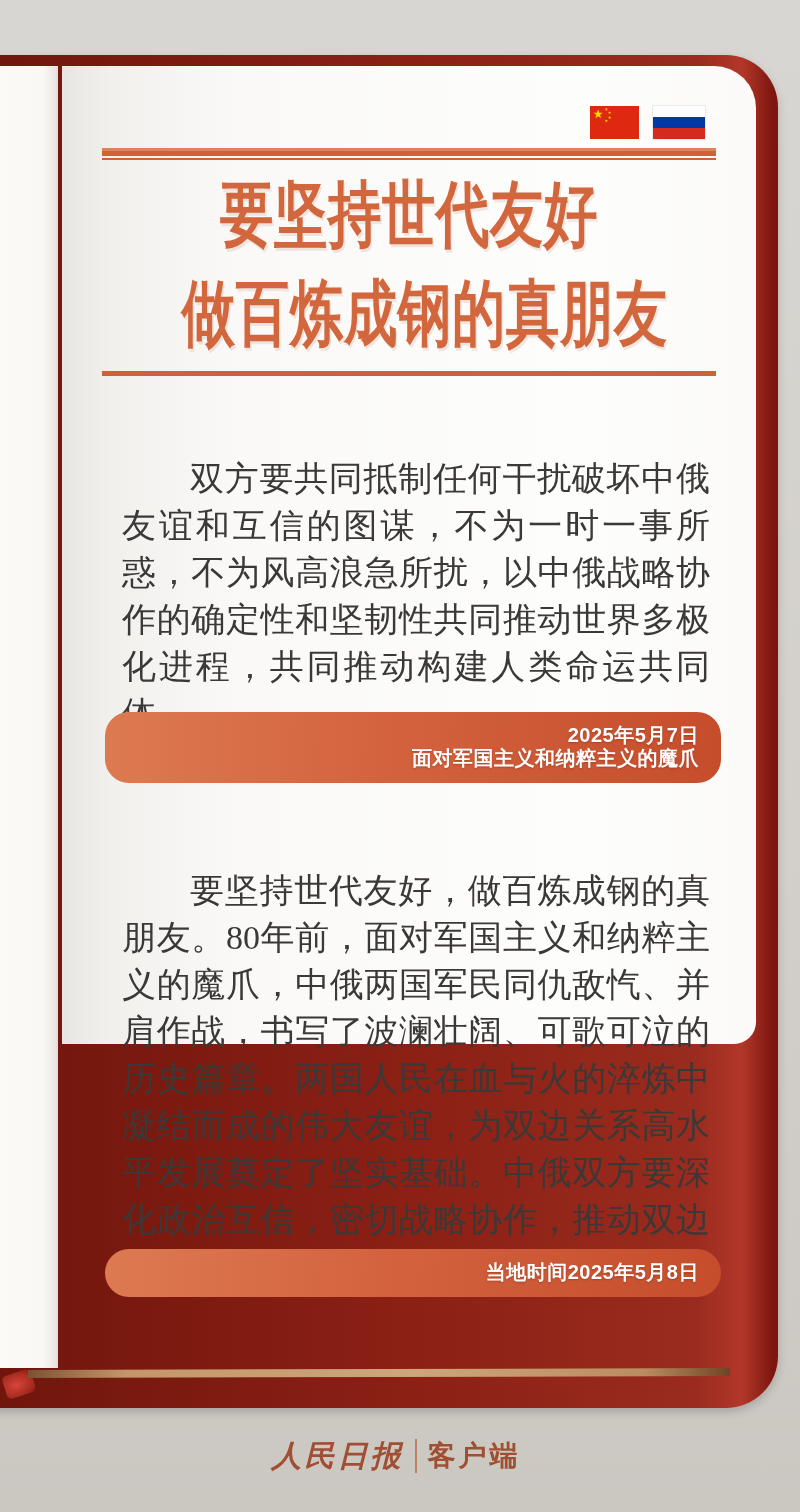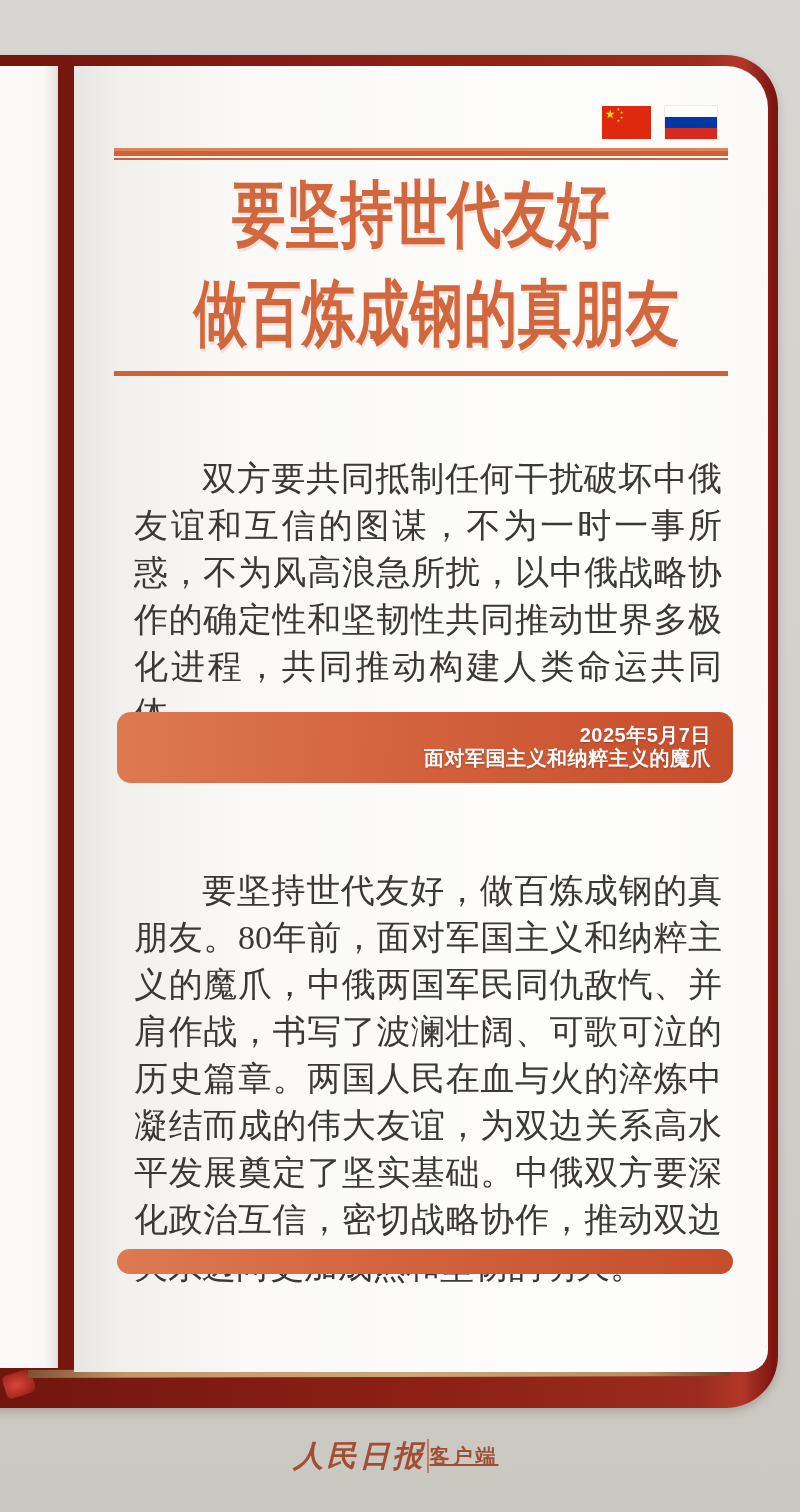--- a/index.html
+++ b/index.html
@@ -28,21 +28,21 @@
     background:linear-gradient(90deg,#7d5233 0%,#c3976a 14%,#cda67c 55%,#b98d60 88%,#6e4426 100%);
     transform:rotate(-0.15deg);
   }
   
   .page-stack{
     position:absolute;left:0;top:66px;width:58px;height:1302px;
     background:linear-gradient(90deg,#fcfaf7 0%,#faf8f5 75%,#e9e6e2 96%,#dedad6 100%);
   }
   
   .page{
-    position:absolute;left:74px;top:66px;width:694px;height:1306px;
+    position:absolute;left:62px;top:66px;width:694px;height:978px;
     border-radius:0 42px 22px 0;
     background:linear-gradient(90deg,#e8e6e3 0%,#f2f0ed 7%,#faf9f7 25%,#fdfdfc 75%,#fbfaf9 100%);
   }
 
   
   .flags{position:absolute;top:40px;left:528px;display:flex;gap:14px;}
   .flag{display:block;width:49px;height:33px;line-height:0;}
   .flag svg{width:100%;height:100%;display:block;}
   .flag.ru{width:52px;box-shadow:0 0 0 1px rgba(0,0,0,0.07);}
 
@@ -68,41 +68,41 @@
     font-family:"Liberation Serif","DejaVu Serif",serif;
     font-size:34px;line-height:47px;color:#3b3937;
     text-align:justify;text-indent:2em;
   }
   .para1{top:389px;}
   .para2{top:801px;}
 
   
   .banner{
     position:absolute;left:43px;width:616px;box-sizing:border-box;
-    border-radius:14px;padding:12px 22px 13px;
+    border-radius:24px;padding:12px 22px 13px;
     background:linear-gradient(92deg,#dd7a52 0%,#d3633e 45%,#c64d2c 100%);
     color:#ffffff;font-weight:bold;text-align:right;
     font-size:20px;line-height:23px;letter-spacing:0.5px;
     text-shadow:0 1px 2px rgba(90,20,0,0.3);
   }
   .banner1{top:646px;}
   .banner2{top:1183px;}
 
   
   .footer-logo{
     position:absolute;left:0;top:1434px;width:792px;height:44px;
-    display:flex;justify-content:center;align-items:center;gap:1px;
+    display:flex;justify-content:center;align-items:center;gap:11px;
     color:#a14f33;
   }
   .brand-script{
     font-family:"Liberation Serif","DejaVu Serif",serif;
     font-style:italic;font-weight:bold;font-size:30px;letter-spacing:3px;
   }
   .brand-divider{width:2px;height:34px;background:#bc8164;}
-  .brand-product{font-weight:bold;font-size:20px;letter-spacing:3px;text-decoration:underline;}
+  .brand-product{font-weight:bold;font-size:28px;letter-spacing:3px;}
 </style>
 </head>
 <body>
 
 <div class="canvas">
 
   <div class="book-cover"></div>
   <div class="page-block-edge"></div>
   <div class="page-stack"></div>
 
@@ -142,20 +142,21 @@
     <p class="para para1">双方要共同抵制任何干扰破坏中俄友谊和互信的图谋，不为一时一事所惑，不为风高浪急所扰，以中俄战略协作的确定性和坚韧性共同推动世界多极化进程，共同推动构建人类命运共同体。</p>
 
     <div class="banner banner1">
       <div class="banner-date">2025年5月7日</div>
       <div class="banner-source">面对军国主义和纳粹主义的魔爪</div>
     </div>
 
     <p class="para para2">要坚持世代友好，做百炼成钢的真朋友。80年前，面对军国主义和纳粹主义的魔爪，中俄两国军民同仇敌忾、并肩作战，书写了波澜壮阔、可歌可泣的历史篇章。两国人民在血与火的淬炼中凝结而成的伟大友谊，为双边关系高水平发展奠定了坚实基础。中俄双方要深化政治互信，密切战略协作，推动双边关系迈向更加成熟和坚韧的明天。</p>
 
     <div class="banner banner2">
+      <div class="banner-date">当地时间2025年5月8日</div>
     </div>
 
   </div>
 
   <div class="footer-logo">
     <span class="brand-script">人民日报</span>
     <span class="brand-divider"></span>
     <span class="brand-product">客户端</span>
   </div>
 

